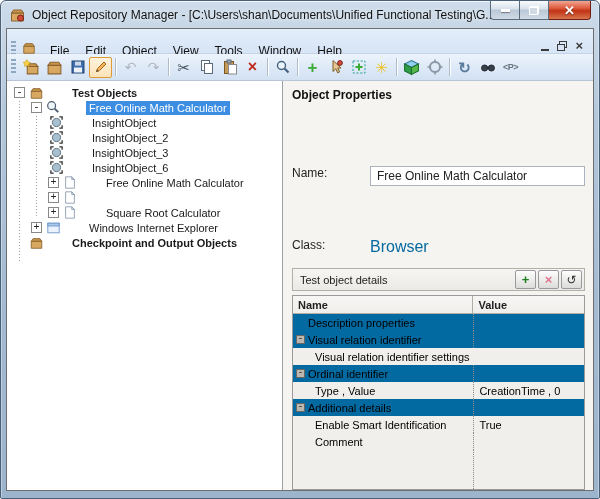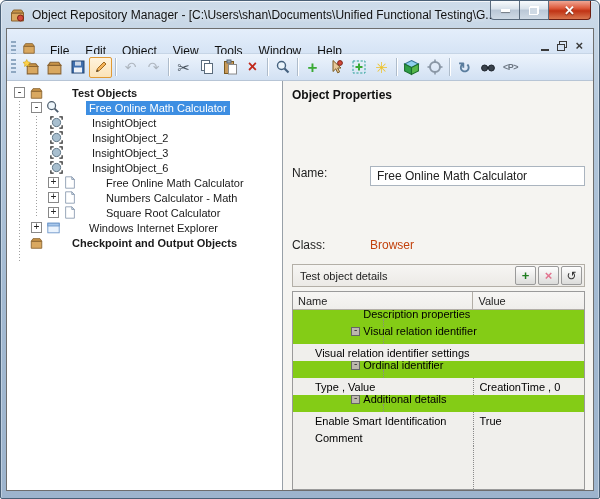--- a/index.html
+++ b/index.html
@@ -65,38 +65,38 @@
   .tlabel { font-size:11px; color:#1a1a1a; padding:1px 3px;margin-left:22px; }
   .bold > .tlabel { font-weight:bold; }
   .selected > .tlabel { background:#3d8ee2; color:#fff; }
 
   
   .props { flex:1; min-width:0; display:flex; flex-direction:column; padding:7px 8px 0 9px; background:#f5f4f1; }
   .props-header { font-weight:bold; font-size:12px; color:#111; margin-bottom:21px; }
   .frow { display:flex; margin-bottom:9px;margin-top:43px; }
   .flabel { width:78px; flex:0 0 auto; font-size:12px; color:#222; }
   .name-input { flex:1; height:20px; border:1px solid #aab4bf; background:#fff; font-family:"Liberation Sans",sans-serif; font-size:12px; padding:0 6px; color:#222; }
-  .class-value { font-size:12px; color:#c2410c; }
+  .class-value { font-size:16px; color:#0369a1; }
 
   .details-bar { height:23px; border:1px solid #b3afa7; background:linear-gradient(#f6f5f3,#eceae6); display:flex; align-items:center; padding:0 2px 0 7px; margin:3px 0 4px 0; }
   .details-title { font-size:11px; color:#222; flex:1; }
   .mini-btn { width:21px; height:19px; border:1px solid #9a9a9a; border-radius:2px; background:linear-gradient(#fefefe,#dcdcda); margin-left:2px;
     display:flex; align-items:center; justify-content:center; font-size:13px; line-height:1; }
   .mini-add { color:#1e7d1e; font-weight:bold; }
   .mini-del { color:#e2738f; font-weight:bold; }
   .mini-res { color:#333; font-size:12px; }
 
   .ptable { flex:1; border:1px solid #9a9a9a; background:#f0efec; display:flex; flex-direction:column; min-height:0; margin-bottom:0; }
   .prow { display:flex; height:17px; flex:0 0 auto; font-size:11px; align-items:center; }
   .prow .c1 { width:62%; display:flex; align-items:center; overflow:hidden; white-space:nowrap; height:100%; }
   .prow .c2 { width:38%; overflow:hidden; white-space:nowrap; height:100%; display:flex; align-items:center; padding-left:5px; }
-  .phead { background:linear-gradient(#f7f6f4,#efeeeb); border-bottom:1px solid #b2aea6; color:#222; height:18px; }
+  .phead { background:linear-gradient(#f7f6f4,#efeeeb); border-bottom:1px solid #b2aea6; color:#222; height:18px;font-weight:bold; }
   .phead .c1 { padding-left:5px; border-right:1px solid #b2aea6; }
   .pbody .c2, .pfill .c2 { border-left:1px dotted #8a8a8a; }
-  .prow.group { background:#84cc16;flex-direction:column; }
+  .prow.group { background:#0369a1; }
   .prow.item { background:#f0efec; }
   .gexp { width:9px; height:9px; border:1px solid #666; background:#bcb7ae; color:#111; font-size:9px; line-height:7px; text-align:center; margin:0 3px 0 3px; flex:0 0 auto; font-family:"Liberation Mono",monospace; }
   .gexp:empty { border:none; background:transparent; }
   .c1.ind { padding-left:22px; }
   .pfill { flex:1; display:flex; min-height:0; }
   .pfill .c1 { width:62%; } .pfill .c2 { width:38%; }
 </style>
 </head>
 <body>
 
@@ -335,21 +335,20 @@
           <span class="tlabel">Free Online Math Calculator</span>
         </div>
         <div class="trow lvl2">
           <span class="exp">+</span>
           <span class="ticon">
               <svg width="14" height="15" viewBox="0 0 16 16">
                 <path d="M3 1.5 h7 l3 3 V14.5 H3 z" fill="#fff" stroke="#8a9ab0"></path>
                 <path d="M10 1.5 v3 h3 z" fill="#dde6f0" stroke="#8a9ab0"></path>
               </svg>
             </span>
-          <span class="tlabel">Numbers Calculator - Math</span>
         </div>
         <div class="trow lvl2">
           <span class="exp">+</span>
           <span class="ticon">
               <svg width="14" height="15" viewBox="0 0 16 16">
                 <path d="M3 1.5 h7 l3 3 V14.5 H3 z" fill="#fff" stroke="#8a9ab0"></path>
                 <path d="M10 1.5 v3 h3 z" fill="#dde6f0" stroke="#8a9ab0"></path>
               </svg>
             </span>
           <span class="tlabel">Square Root Calculator</span>

